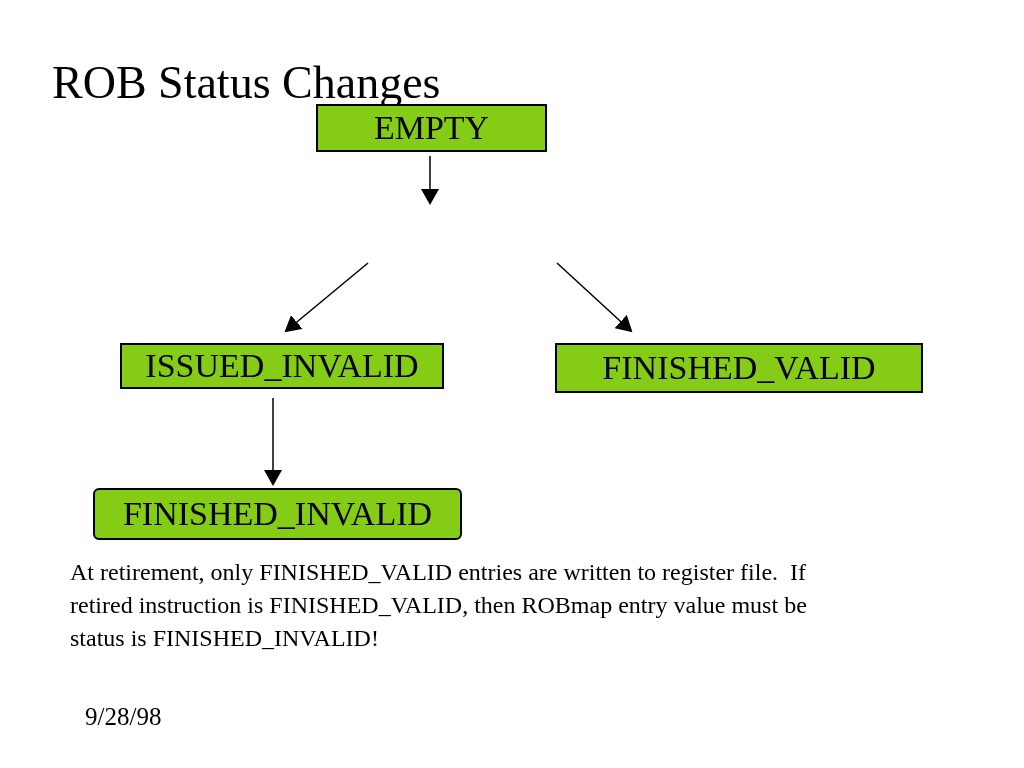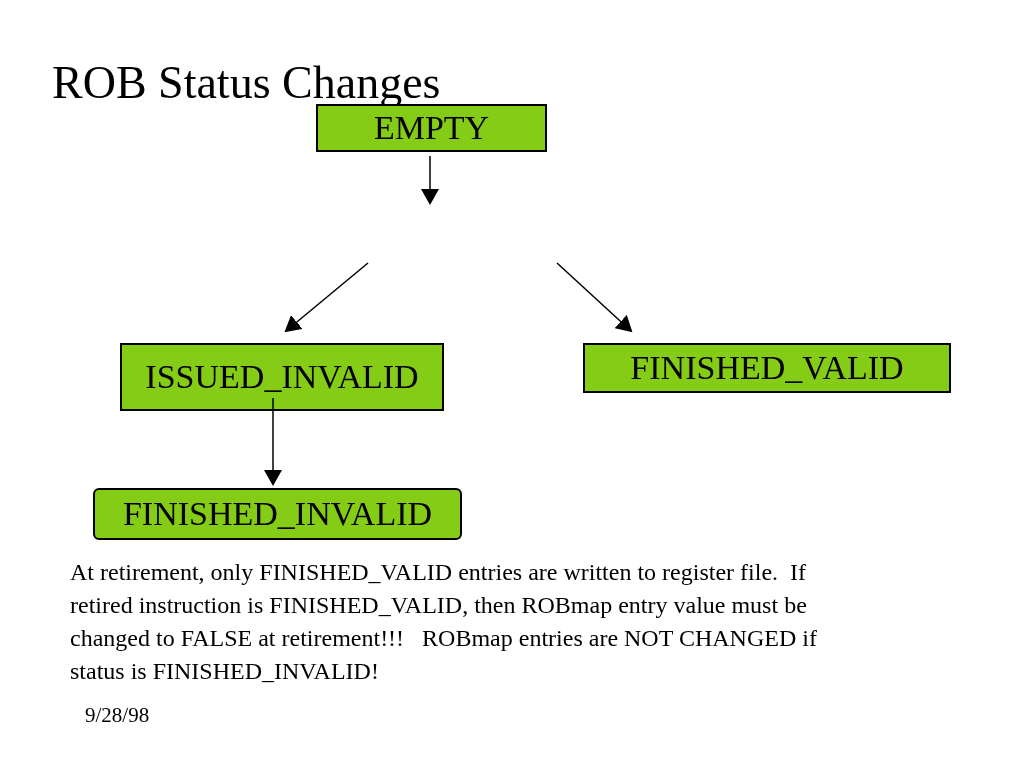--- a/index.html
+++ b/index.html
@@ -32,22 +32,22 @@
     border: 2px solid #000000;
     background: #84cc16;
     display: flex;
     align-items: center;
     justify-content: center;
     font-size: 34px;
     white-space: nowrap;
   }
   .node-empty            { left: 316px; top: 104px; width: 231px; height: 48px; }
   .node-issued-valid     { left: 273px; top: 206px; width: 325px; height: 50px; }
-  .node-issued-invalid   { left: 120px; top: 343px; width: 324px; height: 68px; }
-  .node-finished-valid   { left: 555px; top: 343px; width: 368px; height: 50px; margin-left: 28px; }
+  .node-issued-invalid   { left: 120px; top: 343px; width: 324px; height: 46px; }
+  .node-finished-valid   { left: 555px; top: 343px; width: 368px; height: 50px; }
   .node-finished-invalid { left:  93px; top: 488px; width: 369px; height: 52px; border-radius: 6px; }
   .arrow-layer {
     position: absolute;
     left: 0;
     top: 0;
     width: 1024px;
     height: 768px;
     pointer-events: none;
   }
   .body-text {
@@ -57,21 +57,21 @@
     font-size: 24px;
     line-height: 33px;
   }
   .body-line {
     white-space: pre;
   }
   .slide-date {
     position: absolute;
     left: 85px;
     top: 703px;
-    font-size: 21px;
+    font-size: 25px;
   }
 </style>
 </head>
 <body>
 
 <div class="slide">
 
   <h1 class="slide-title">ROB Status Changes</h1>
 
   <div class="state-node node-empty">EMPTY</div>
@@ -91,19 +91,18 @@
     </defs>
     <line x1="430" y1="156" x2="430" y2="203" stroke="#000000" stroke-width="1.5" marker-end="url(#arrowhead)"></line>
     <line x1="368" y1="263" x2="286" y2="331" stroke="#000000" stroke-width="1.5" marker-end="url(#arrowhead)"></line>
     <line x1="557" y1="263" x2="631" y2="331" stroke="#000000" stroke-width="1.5" marker-end="url(#arrowhead)"></line>
     <line x1="273" y1="398" x2="273" y2="484" stroke="#000000" stroke-width="1.5" marker-end="url(#arrowhead)"></line>
   </svg>
 
   <div class="body-text">
     <div class="body-line">At retirement, only FINISHED_VALID entries are written to register file.  If</div>
     <div class="body-line">retired instruction is FINISHED_VALID, then ROBmap entry value must be</div>
-    <div class="body-line">changed to FALSE at retirement!!!   ROBmap entries are NOT CHANGED if</div>
     <div class="body-line">status is FINISHED_INVALID!</div>
   </div>
 
   <div class="slide-date">9/28/98</div>
 
 </div>
 
 </body></html>

